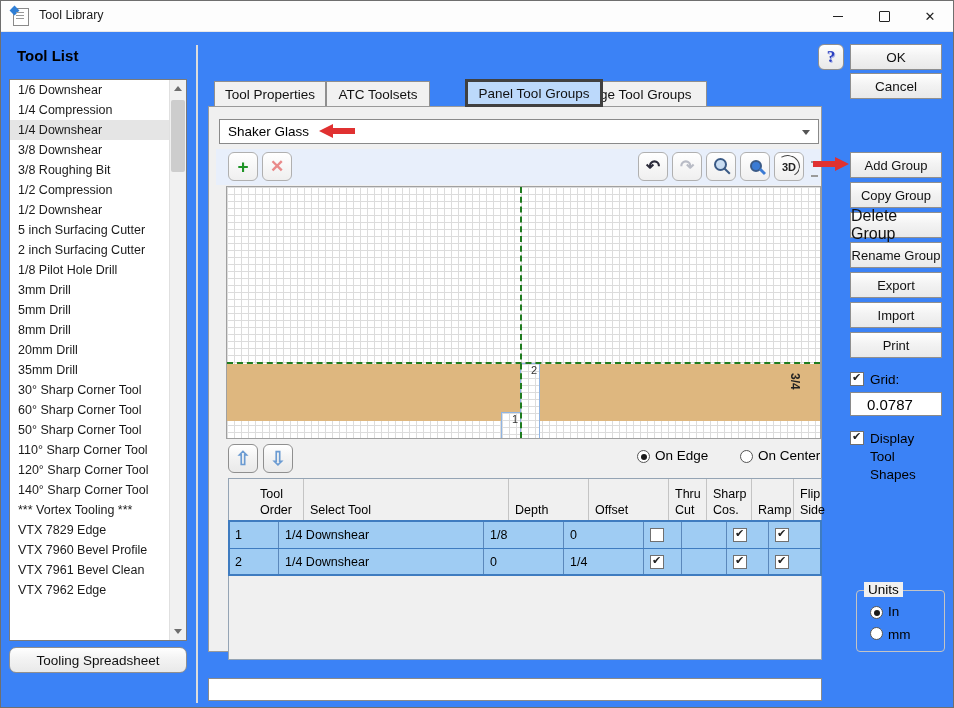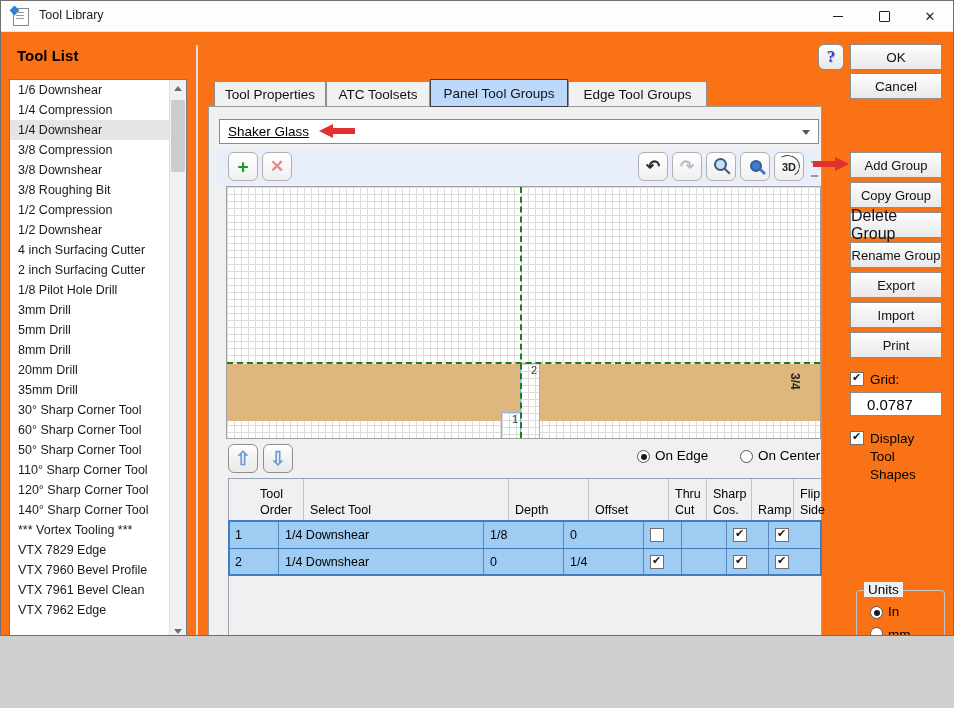--- a/index.html
+++ b/index.html
@@ -1,16 +1,16 @@
 <!DOCTYPE html>
 <html><head>
 <meta charset="utf-8">
 <style>
   html,body{margin:0;padding:0;background:#cfcfcf;font-family:"Liberation Sans",sans-serif;}
-  #window{position:relative;width:954px;height:636px;background:#f97316;border:1px solid #6f6f6f;box-sizing:border-box;overflow:hidden;}
+  #window{position:relative;width:954px;height:708px;background:#3b82f6;border:1px solid #6f6f6f;box-sizing:border-box;overflow:hidden;}
   
   .titlebar{position:absolute;left:0;top:0;width:100%;height:30px;background:#fdfdfd;border-bottom:1px solid #e8e8e8;}
   .app-icon{position:absolute;left:12px;top:7px;width:14px;height:16px;background:#fff;border:1px solid #8a8a8a;}
   .app-icon::before{content:"";position:absolute;left:-3px;top:-2px;width:7px;height:7px;background:#2f7fd6;transform:rotate(45deg);}
   .app-icon::after{content:"";position:absolute;left:2px;top:3px;width:8px;height:1px;background:#999;box-shadow:0 3px 0 #999,0 6px 0 #999;}
   .title-text{position:absolute;left:38px;top:7px;font-size:12.5px;color:#1b1b1b;}
   .win-btn{position:absolute;top:0;width:46px;height:30px;display:flex;align-items:center;justify-content:center;color:#222;}
   .win-min{right:92px}.win-max{right:46px}.win-close{right:0}
   .glyph-min{width:10px;height:1px;background:#222;}
   .glyph-max{width:9px;height:9px;border:1px solid #222;border-radius:1px;}
@@ -25,24 +25,24 @@
   .list-item.selected{background:#e5e5e5;}
   .v-scrollbar{position:absolute;top:0;right:0;width:17px;bottom:0;background:#f1f1f1;border-left:1px solid #e0e0e0;box-sizing:border-box;}
   .sb-arrow{position:absolute;left:0;width:16px;height:17px;display:flex;align-items:center;justify-content:center;}
   .tri-up{width:0;height:0;border-left:4px solid transparent;border-right:4px solid transparent;border-bottom:5px solid #6e6e6e;}
   .tri-down{width:0;height:0;border-left:4px solid transparent;border-right:4px solid transparent;border-top:5px solid #6e6e6e;}
   .sb-thumb{position:absolute;left:1px;top:20px;width:14px;height:72px;background:#cdcdcd;border-radius:2px;}
   .spreadsheet-btn{left:8px;top:646px;width:178px;height:26px;border-radius:7px;}
   .divider{position:absolute;left:195px;top:44px;width:2px;height:658px;background:#dcdcdc;}
   
   .tab{position:absolute;top:80px;height:25px;box-sizing:border-box;background:#f1f1f1;border:1px solid #8f8f8f;border-bottom:none;display:flex;align-items:center;justify-content:center;font-size:13.5px;color:#111;z-index:1;}
-  .tab.active{top:78px;height:28px;background:#bcd9fb;border:1px solid #404040;z-index:3;}
+  .tab.active{top:78px;height:28px;background:#bcd9fb;border:3px solid #404040;z-index:3;margin-left:35px;}
   .tab-panel{position:absolute;left:207px;top:105px;width:614px;height:546px;background:#f0f0f0;border:1px solid #9a9a9a;box-sizing:border-box;z-index:2;}
   
-  .group-select{position:absolute;left:218px;top:118px;width:600px;height:25px;background:#fff;border:1px solid #8a8a8a;box-sizing:border-box;z-index:4;display:flex;align-items:center;font-size:13.5px;color:#000;padding-left:8px;text-decoration:underline;}
+  .group-select{position:absolute;left:218px;top:118px;width:600px;height:25px;background:#fff;border:1px solid #8a8a8a;box-sizing:border-box;z-index:4;display:flex;align-items:center;font-size:13.5px;color:#000;padding-left:8px;}
   .dd-chevron{position:absolute;right:8px;top:10px;width:0;height:0;border-left:4px solid transparent;border-right:4px solid transparent;border-top:5px solid #555;}
   
   .red-arrow{position:absolute;z-index:9;width:36px;height:14px;}
   .red-arrow .shaft{position:absolute;top:4px;width:22px;height:6px;background:#e03131;}
   .red-arrow.left .shaft{right:0}
   .red-arrow.left .head{position:absolute;left:0;top:0;width:0;height:0;border-top:7px solid transparent;border-bottom:7px solid transparent;border-right:14px solid #e03131;}
   .red-arrow.right .shaft{left:0}
   .red-arrow.right .head{position:absolute;right:0;top:0;width:0;height:0;border-top:7px solid transparent;border-bottom:7px solid transparent;border-left:14px solid #e03131;}
   
   .toolbar{position:absolute;left:215px;top:148px;width:604px;height:36px;background:#e8effb;z-index:4;}
@@ -116,26 +116,25 @@
         <span class="glyph-close">✕</span>
       </div>
   </div>
 
   <div class="tool-list-heading">Tool List</div>
   <div class="listbox">
     <div class="list-items">
       <div class="list-item">1/6 Downshear</div>
       <div class="list-item">1/4 Compression</div>
       <div class="list-item selected">1/4 Downshear</div>
-      <div class="list-item">3/8 Compression</div>
       <div class="list-item">3/8 Downshear</div>
       <div class="list-item">3/8 Roughing Bit</div>
       <div class="list-item">1/2 Compression</div>
       <div class="list-item">1/2 Downshear</div>
-      <div class="list-item">4 inch Surfacing Cutter</div>
+      <div class="list-item">5 inch Surfacing Cutter</div>
       <div class="list-item">2 inch Surfacing Cutter</div>
       <div class="list-item">1/8 Pilot Hole Drill</div>
       <div class="list-item">3mm Drill</div>
       <div class="list-item">5mm Drill</div>
       <div class="list-item">8mm Drill</div>
       <div class="list-item">20mm Drill</div>
       <div class="list-item">35mm Drill</div>
       <div class="list-item">30° Sharp Corner Tool</div>
       <div class="list-item">60° Sharp Corner Tool</div>
       <div class="list-item">50° Sharp Corner Tool</div>

